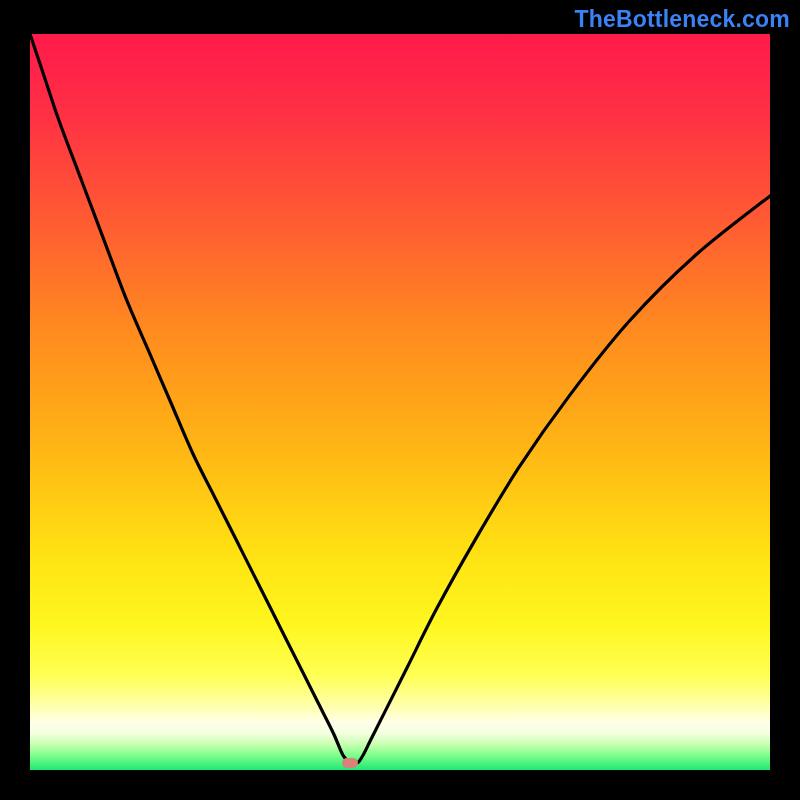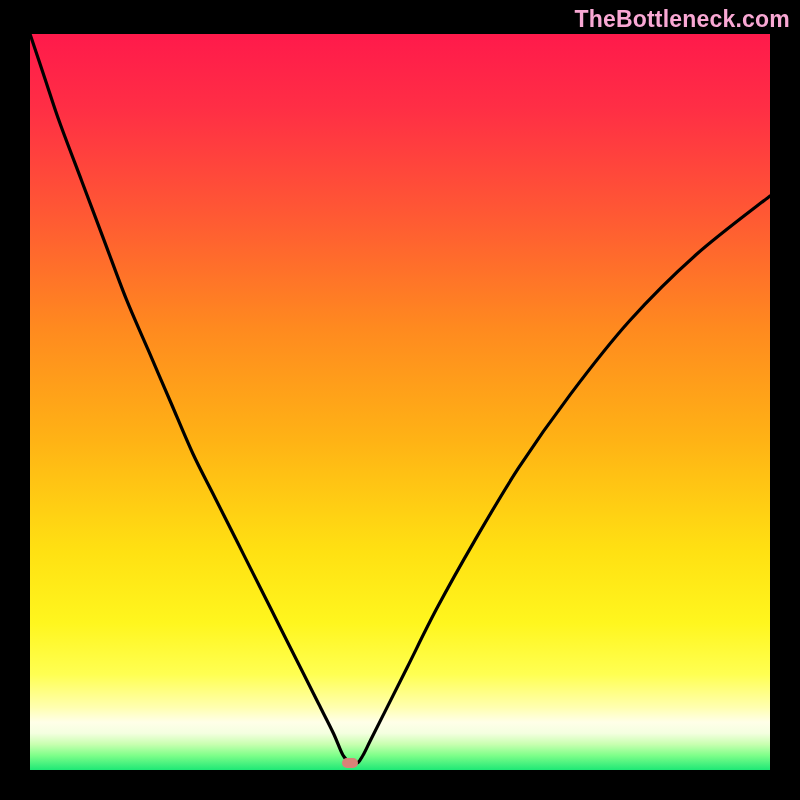--- a/index.html
+++ b/index.html
@@ -14,21 +14,21 @@
   #stage {
     position: relative;
     width: 800px;
     height: 800px;
     background: #000000;
   }
   #watermark {
     position: absolute;
     top: 6px;
     right: 10px;
-    color: #f9a8d4;
+    color: #3b82f6;
     font-size: 23px;
     font-weight: 600;
     letter-spacing: 0.2px;
     z-index: 5;
     user-select: none;
   }
   #plot-area {
     position: absolute;
     left: 30px;
     top: 34px;

